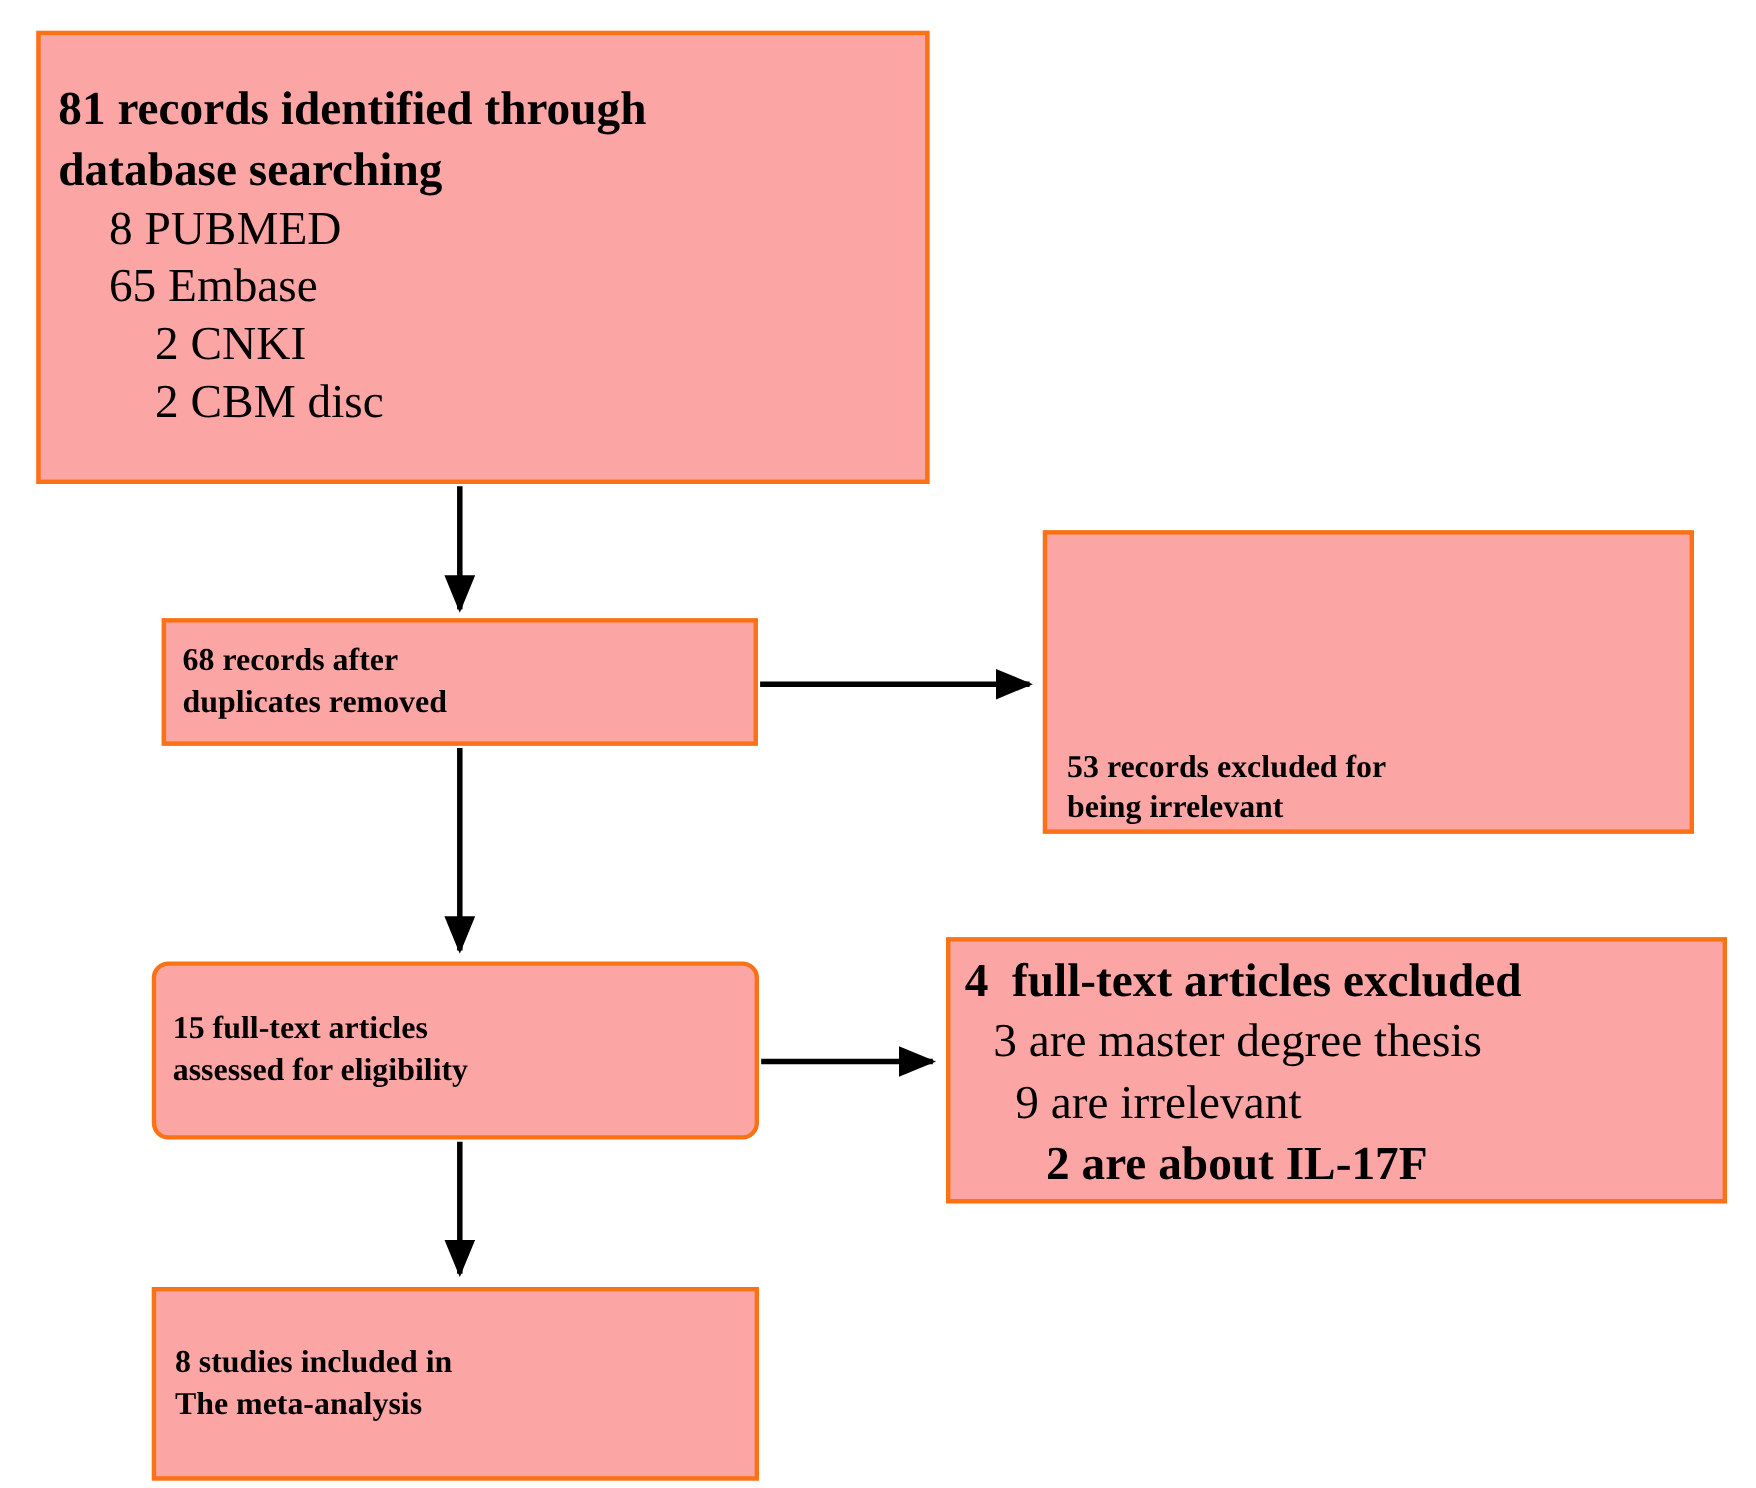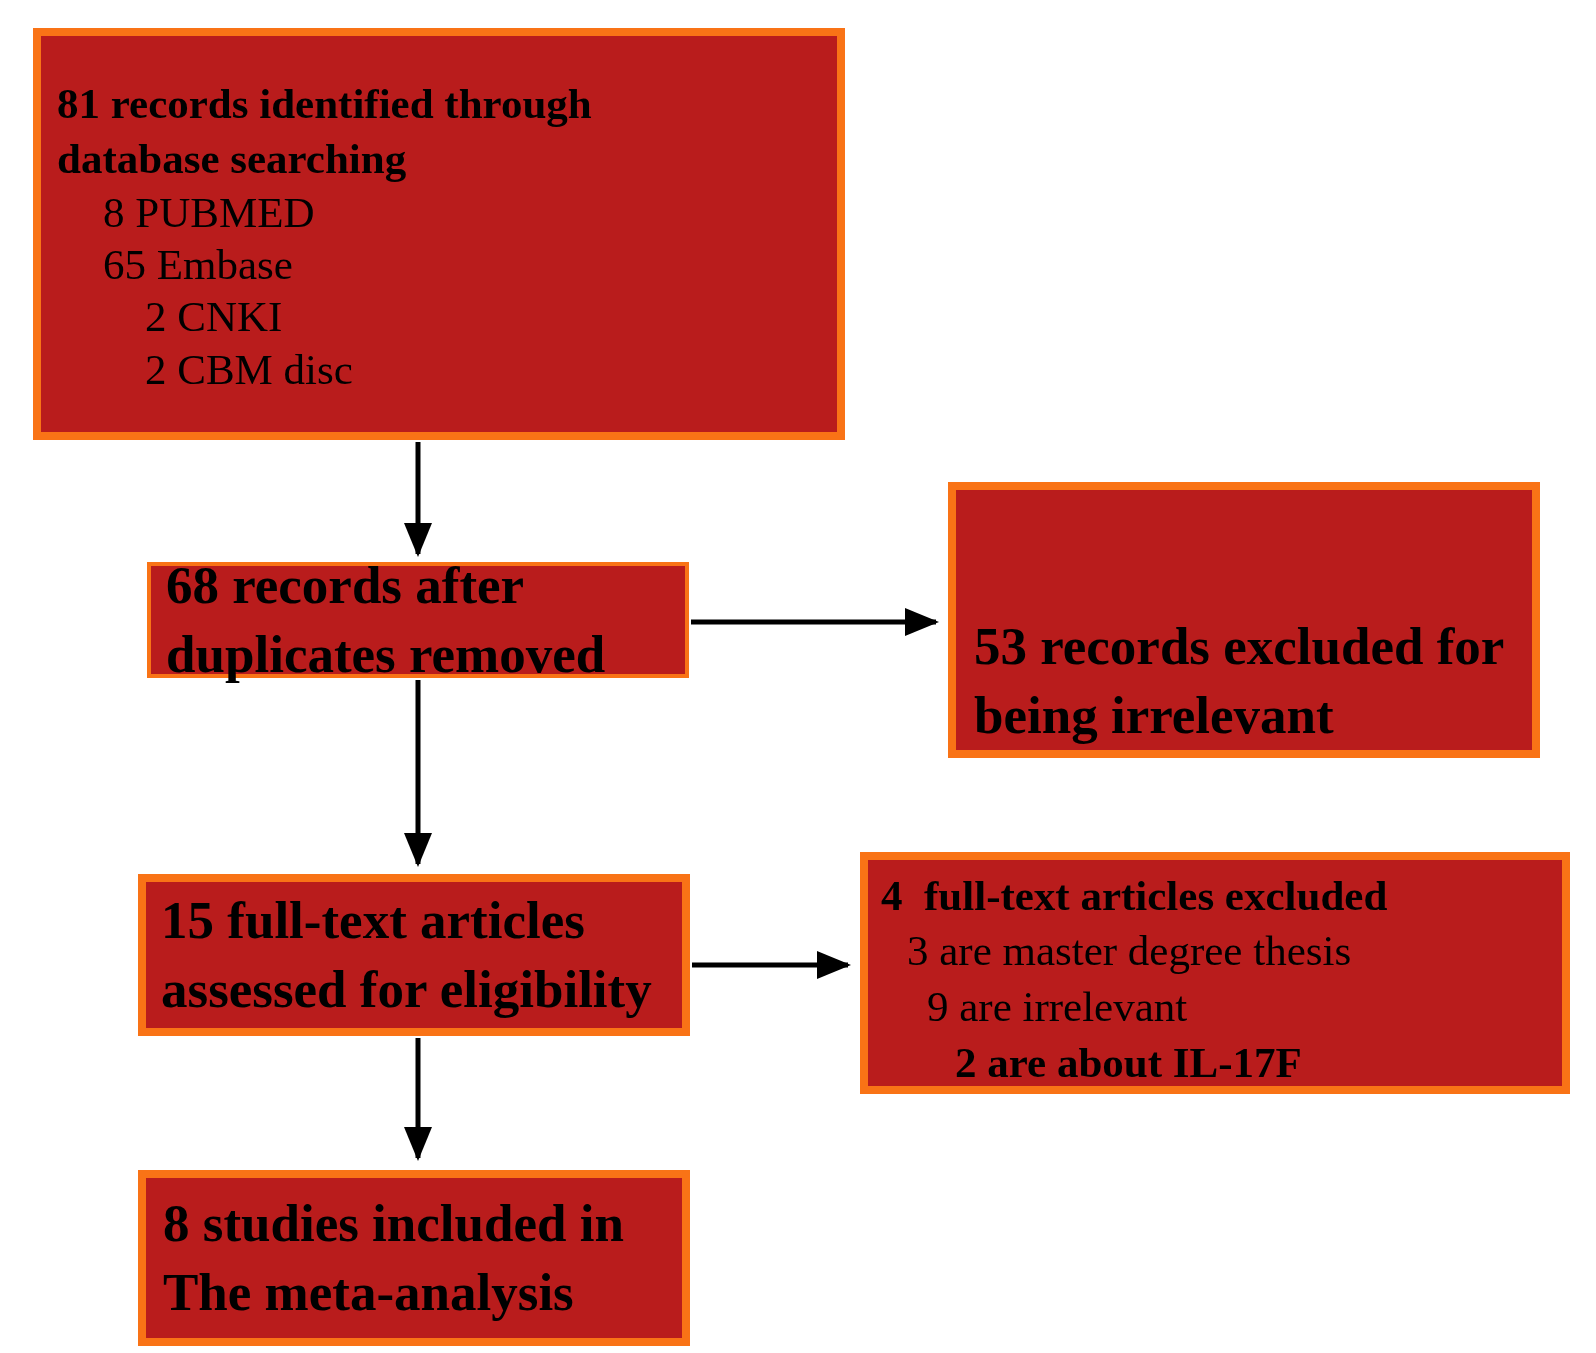--- a/index.html
+++ b/index.html
@@ -19,33 +19,33 @@
   .arrow-layer {
     position: absolute;
     left: 0;
     top: 0;
     width: 1596px;
     height: 1353px;
     pointer-events: none;
   }
   .box {
     position: absolute;
-    background: #b91c1c;
-    border: 8px solid #f97316;
+    background: #fca5a5;
+    border: 4px solid #f97316;
     box-sizing: border-box;
   }
   .box-title {
     font-weight: bold;
     font-size: 43px;
     line-height: 1.28;
     white-space: pre-wrap;
   }
   .box-text {
     font-weight: bold;
-    font-size: 53px;
+    font-size: 29px;
     line-height: 1.3;
     white-space: pre-wrap;
   }
   .box-item {
     font-weight: normal;
     font-size: 43px;
     line-height: 1.19;
     white-space: pre-wrap;
   }
   
@@ -82,20 +82,21 @@
   }
   
   .box-assessed {
     left: 138px;
     top: 874px;
     width: 552px;
     height: 162px;
     display: flex;
     align-items: center;
     padding-left: 15px;
+    border-radius: 15px;
   }
   
   .box-ft-excluded {
     left: 860px;
     top: 852px;
     width: 710px;
     height: 242px;
     padding: 8px 10px 0 13px;
   }
   .box-ft-excluded .box-item { line-height: 1.3; }

